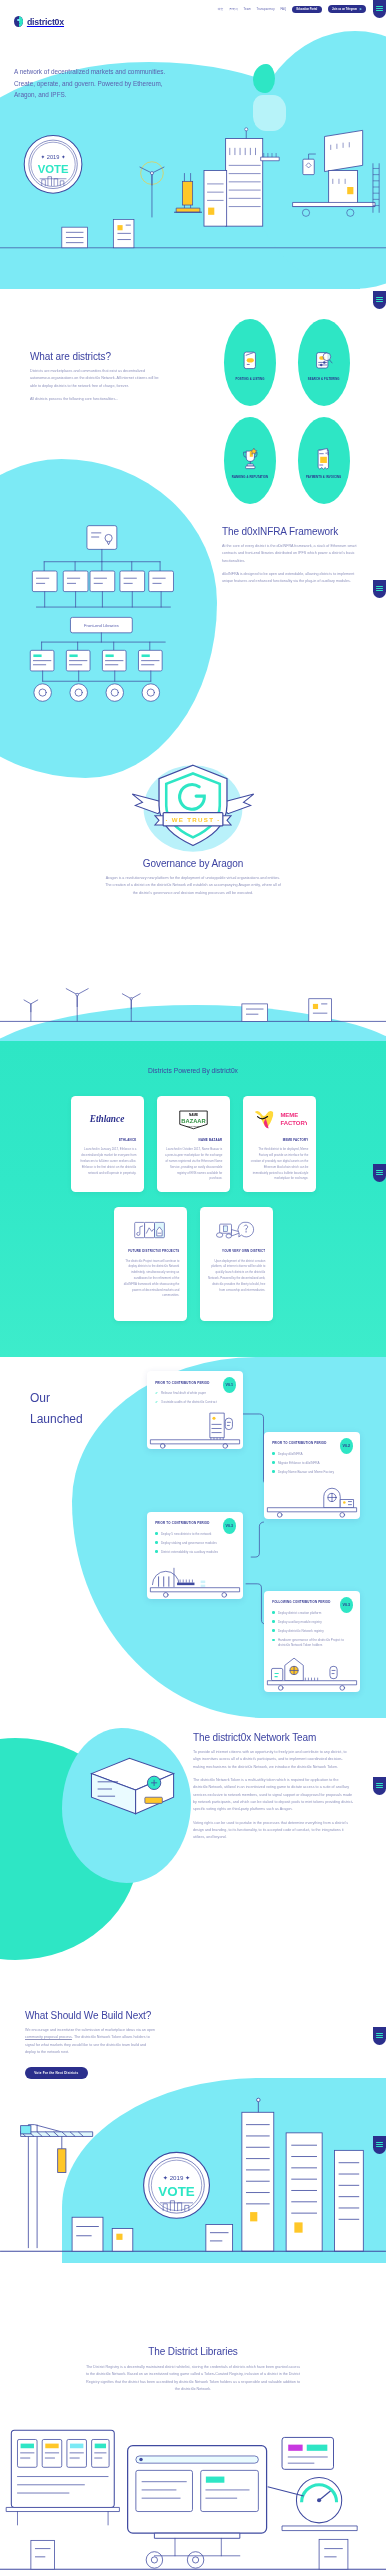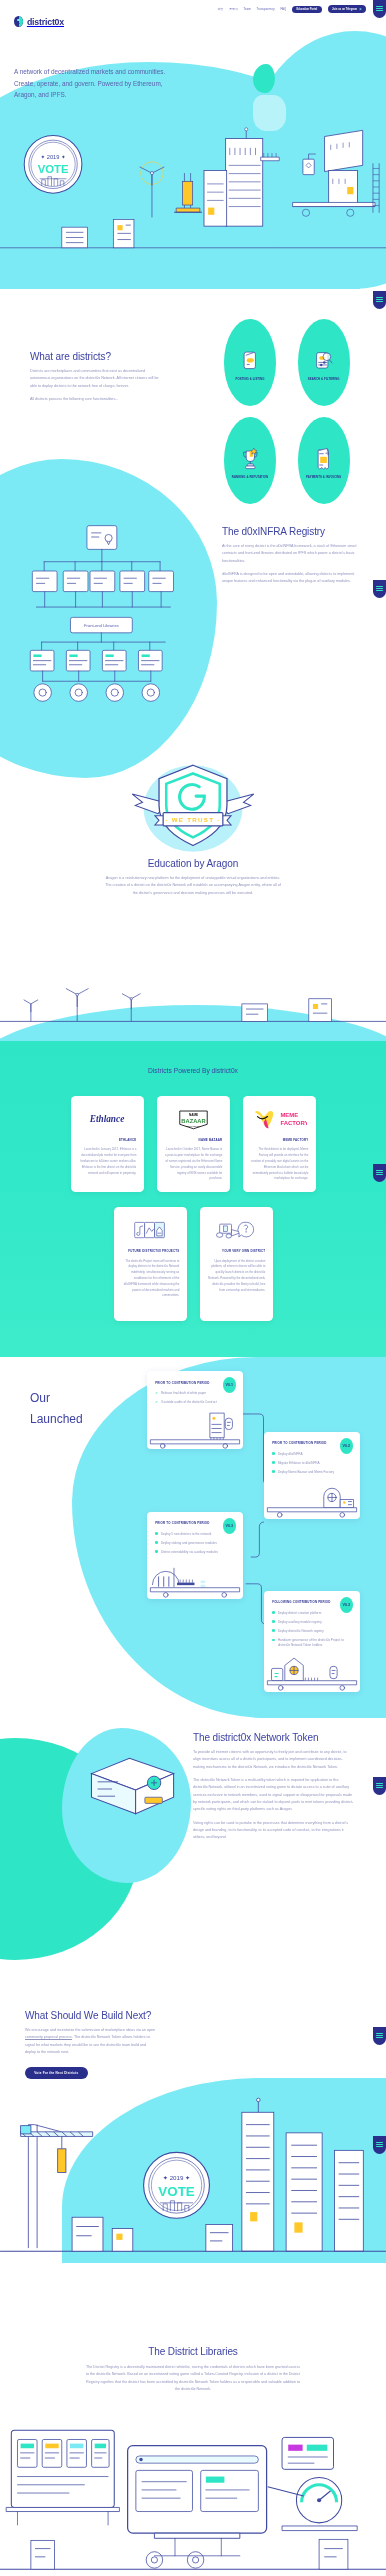--- a/index.html
+++ b/index.html
@@ -493,21 +493,21 @@
       <circle cx="112" cy="352" r="17" class="stw"></circle>
         <circle cx="112" cy="352" r="7" class="st"></circle>
       <circle cx="182" cy="352" r="17" class="stw"></circle>
         <circle cx="182" cy="352" r="7" class="st"></circle>
       <circle cx="252" cy="352" r="17" class="stw"></circle>
         <circle cx="252" cy="352" r="7" class="st"></circle>
     </g>
   </svg>
 
   <div class="copy">
-    <h2 class="sec-title">The d0xINFRA Registry</h2>
+    <h2 class="sec-title">The d0xINFRA Framework</h2>
     <p class="body">At the core of every district is the d0xINFRA framework, a stack of Ethereum smart contracts and front-end libraries distributed on IPFS which power a district's basic functionalities.</p>
     <p class="body">d0xINFRA is designed to be open and extendable, allowing districts to implement unique features and enhanced functionality via the plug-in of auxiliary modules.</p>
   </div>
 </section>
 
 <section class="gov">
   <div class="crest-wrap">
     <svg viewBox="0 0 340 200" width="175" height="103" style="position:absolute;left:50%;transform:translateX(-50%);top:0">
       <ellipse cx="170" cy="98" rx="96" ry="84" fill="#b9f1fa"></ellipse>
       <path d="M120 88 L52 70 l20 16 l-14 6 l44 16z" fill="#fff" stroke="#3f4aa0" stroke-width="2"></path>
@@ -515,21 +515,21 @@
       <path d="M170 14 L236 40 v52 c0 40 -32 62 -66 78 c-34 -16 -66 -38 -66 -78 V40z" fill="#fff" stroke="#3f4aa0" stroke-width="2.5"></path>
       <path d="M170 30 L222 50 v42 c0 32 -26 50 -52 62 c-26 -12 -52 -30 -52 -62 V50z" fill="none" stroke="#2ee6c5" stroke-width="5"></path>
       <path d="M182 56 a24 24 0 1 0 10 18 h-16" fill="none" stroke="#2ee6c5" stroke-width="6" stroke-linecap="round"></path>
       <path d="M96 112 h38 v18 h-38 l8 -9z" fill="#fff" stroke="#3f4aa0" stroke-width="2"></path>
       <path d="M206 112 h38 l-8 9 l8 9 h-38z" fill="#fff" stroke="#3f4aa0" stroke-width="2"></path>
       <rect x="112" y="106" width="116" height="26" rx="2" fill="#fff" stroke="#3f4aa0" stroke-width="2.4"></rect>
       <text x="170" y="124" text-anchor="middle" font-size="12" font-weight="bold" fill="#ffc728" font-family="Liberation Sans" letter-spacing="2.5">· WE  TRUST ·</text>
     </svg>
   </div>
   <div class="copy">
-    <h2 class="sec-title">Education by Aragon</h2>
+    <h2 class="sec-title">Governance by Aragon</h2>
     <p class="body">Aragon is a revolutionary new platform for the deployment of unstoppable virtual organizations and entities. The creation of a district on the district0x Network will establish an accompanying Aragon entity, where all of the district's governance and decision making processes will be executed.</p>
   </div>
 </section>
 
 <div style="position:relative;height:67px;overflow:hidden">
   <div style="position:absolute;left:-31px;top:31px;width:453px;height:113px;background:#7ceaf5;border-radius:50% 50% 0 0/60% 60% 0 0"></div>
   <svg viewBox="0 0 750 130" style="position:absolute;inset:0;width:386px;height:67px">
     <g stroke="#3f4aa0" stroke-width="1.4" fill="none">
       <path d="M150 40 V92 M150 40 l-22 -12 M150 40 l22 -12 M150 40 l0 24"></path>
       <circle cx="150" cy="40" r="2.5" fill="#fff"></circle>
@@ -785,21 +785,21 @@
     <path d="M104 78 v46 l74 -32 v-46z" fill="#fff" stroke="#3f4aa0" stroke-width="2"></path>
     <g stroke="#3f4aa0" stroke-width="1.6" fill="none">
       <path d="M30 62 h40 M30 76 h28 M30 90 h34"></path>
     </g>
     <circle cx="140" cy="64" r="13" fill="#2ee6c5" stroke="#3f4aa0" stroke-width="1.8"></circle>
     <path d="M134 64 h12 M140 58 v12" stroke="#3f4aa0" stroke-width="1.6"></path>
     <rect x="122" y="92" width="34" height="12" rx="2" fill="#ffc728" stroke="#3f4aa0" stroke-width="1.4"></rect>
   </svg>
 
   <div class="copy">
-    <h2 class="sec-title">The district0x Network Token</h2>
+    <h2 class="sec-title">The district0x Network Team</h2>
     <p class="body">To provide all internet citizens with an opportunity to freely join and contribute to any district, to align incentives across all of a district's participants, and to implement coordinated decision-making mechanisms to the district0x Network, we introduce the district0x Network Token.</p>
     <p class="body">The district0x Network Token is a multi-utility token which is required for application to the district0x Network, utilized in an incentivized voting game to dictate access to a suite of ancillary services exclusive to network members, used to signal support or disapproval for proposals made by network participants, and which can be staked to deposit pools to mint tokens providing district-specific voting rights on third-party platforms such as Aragon.</p>
     <p class="body">Voting rights can be used to partake in the processes that determine everything from a district's design and branding, to its functionality, to its accepted code of conduct, to the integrations it utilizes, and beyond.</p>
   </div>
 </section>
 
 <section class="build">
   <div class="wavebg"></div>
 
   <div class="copy">

